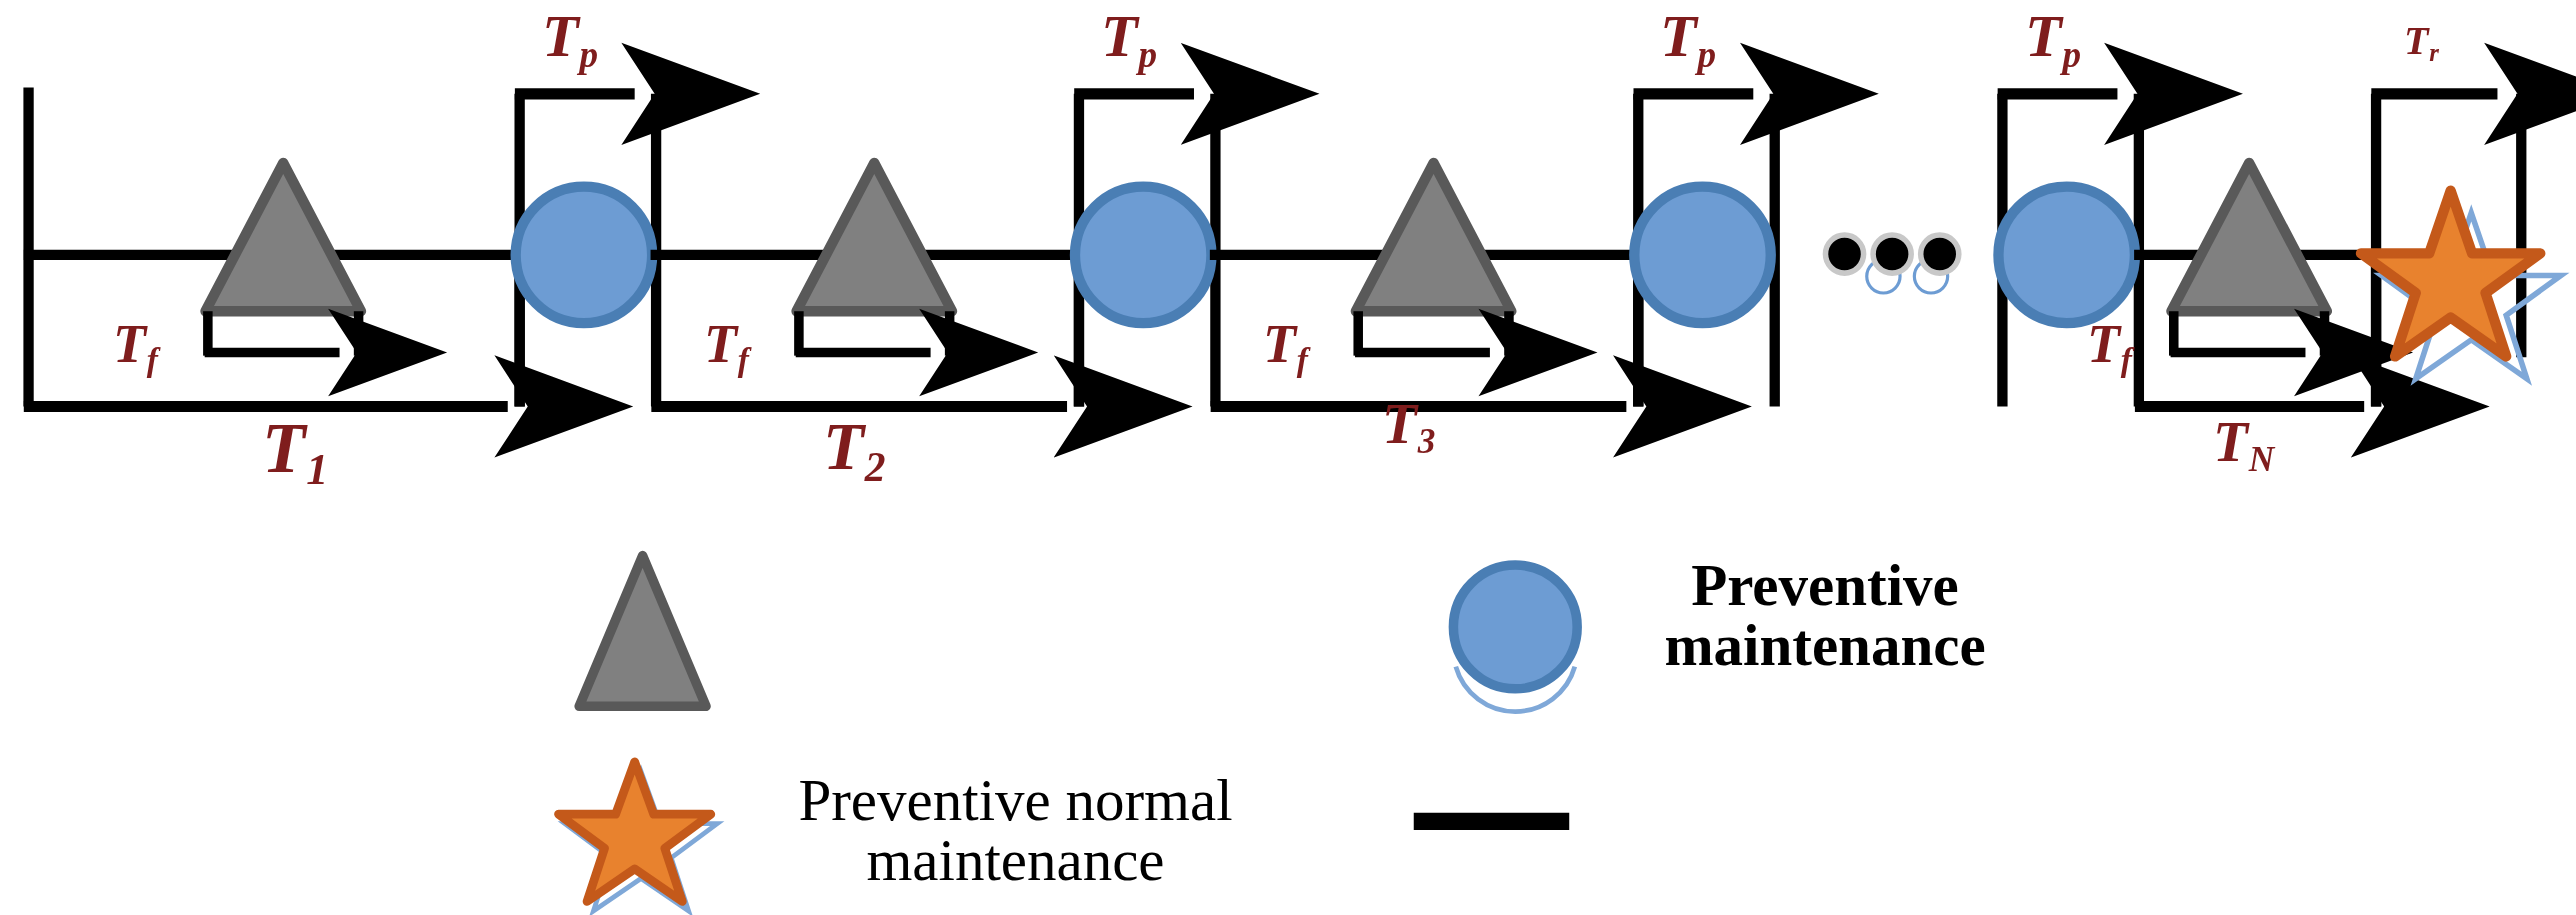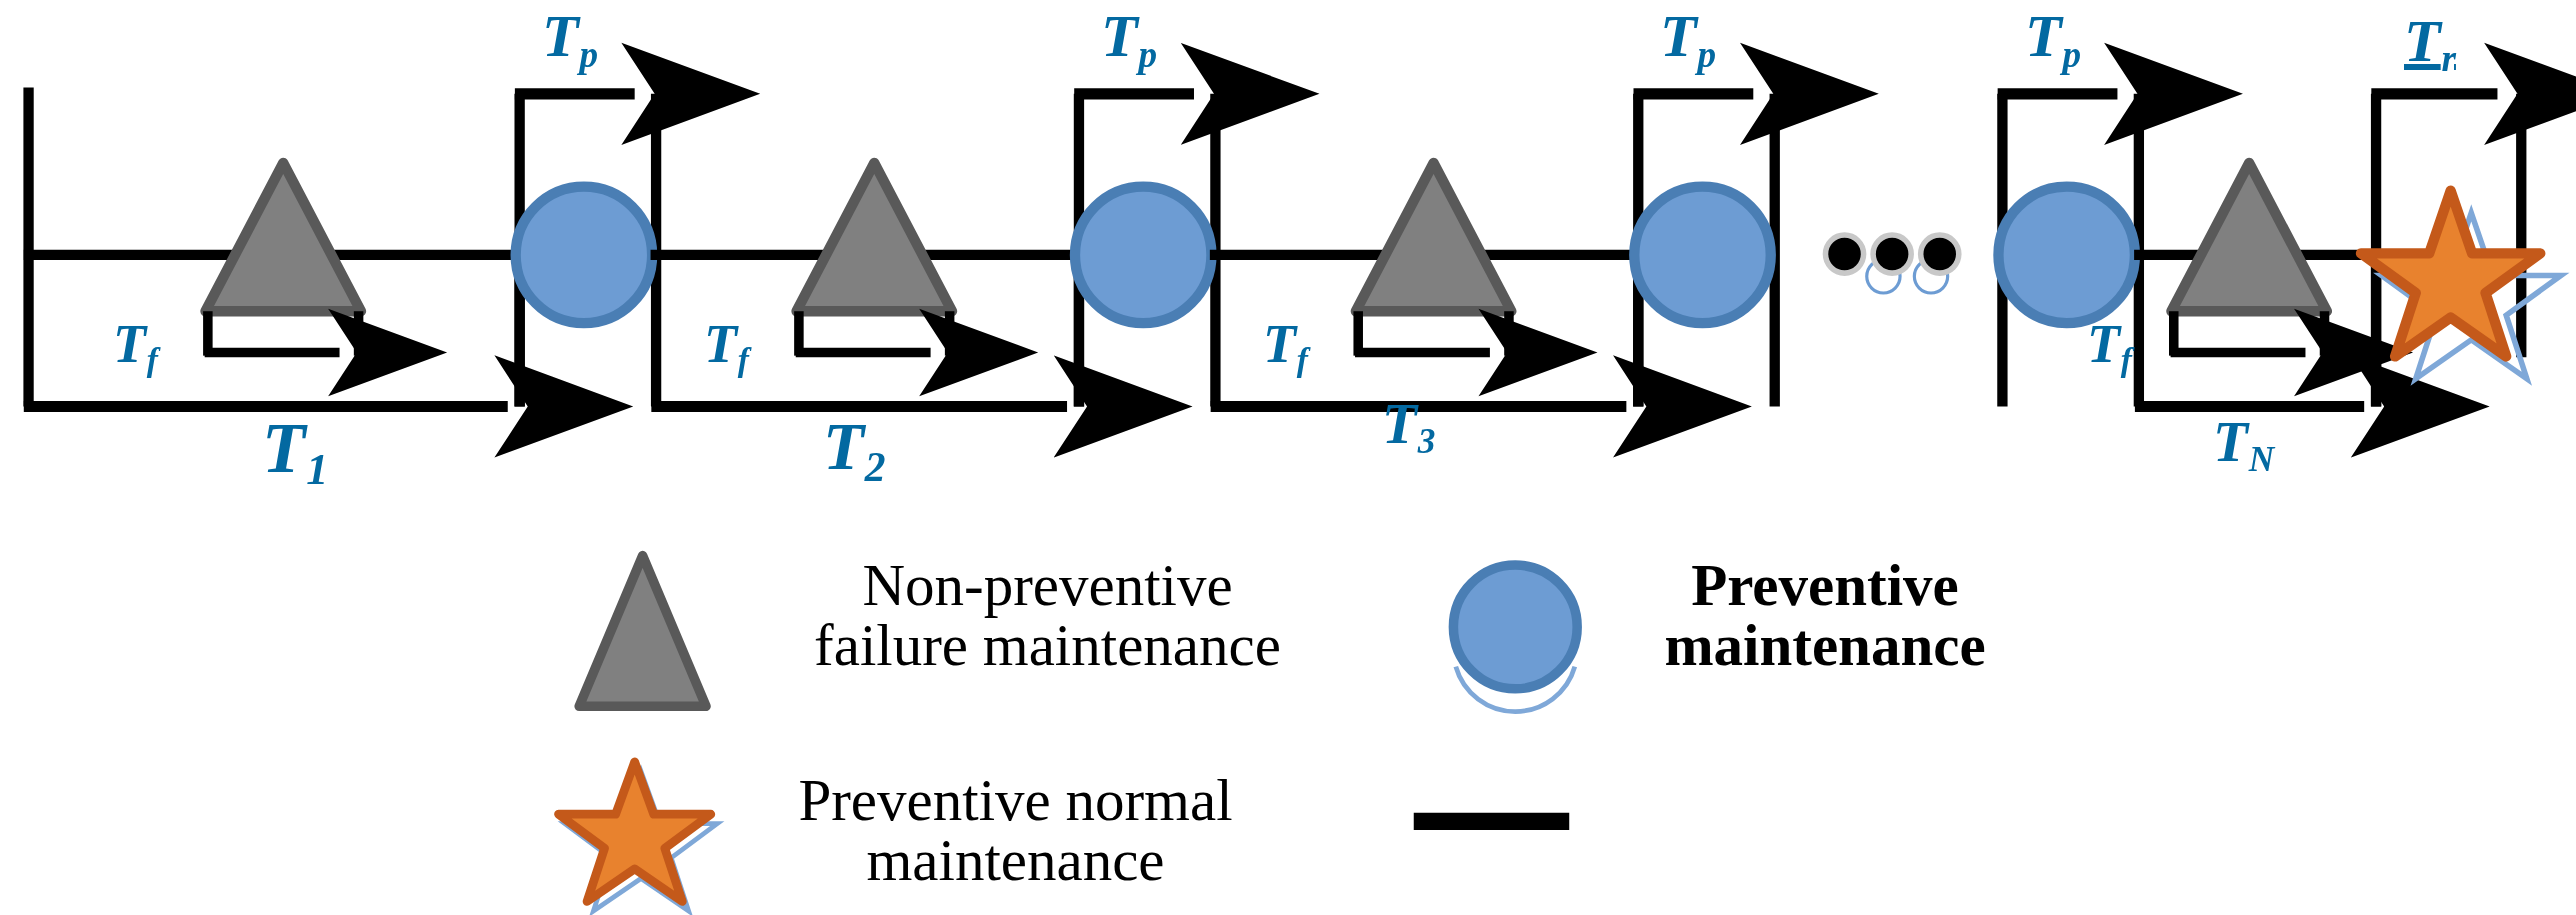--- a/index.html
+++ b/index.html
@@ -1,19 +1,19 @@
 <!DOCTYPE html>
 <html style="font-size:12.7px"><head>
 <meta charset="utf-8">
 <style>
   html,body{margin:0;padding:0;background:#fff;}
   body{font-family:"Liberation Serif",serif;}
   #root{position:relative;width:2576px;height:916px;background:#fff;overflow:hidden;}
   .diagram-svg{position:absolute;left:0;top:0;width:2576px;height:916px;}
-  .mlabel{position:absolute;font-family:"Liberation Serif",serif;font-style:italic;font-weight:bold;color:#0369a1;white-space:nowrap;line-height:1;}
+  .mlabel{position:absolute;font-family:"Liberation Serif",serif;font-style:italic;font-weight:bold;color:#7f1d1d;white-space:nowrap;line-height:1;}
   .mlabel .sub{font-size:.62em;font-style:italic;vertical-align:-.28em;padding-left:0.8px;}
   .legend-text{position:absolute;font-family:"Liberation Serif",serif;color:#000;text-align:center;line-height:1.02;white-space:pre-line;}
 </style>
 </head>
 <body>
 
 <div id="root">
 
   <svg class="diagram-svg" viewBox="0 0 3247 1154">
     <defs>
@@ -120,33 +120,31 @@
       <path d="M800,960 L824,1026 L896,1026 L838,1069 L860,1136 L800,1095 L740,1136 L762,1069 L704,1026 L776,1026 Z" fill="#E8822E" stroke="#C4591A" stroke-width="11" stroke-linejoin="round"></path>
       <line x1="1782" y1="1035" x2="1978" y2="1035" stroke="#000" stroke-width="22"></line>
     </g>
   </svg>
 
   <div class="mlabel" style="left:542px;top:6.3px;font-size:60px;"><span>T</span><span class="sub">p</span></div>
   <div class="mlabel" style="left:1101px;top:6.3px;font-size:60px;"><span>T</span><span class="sub">p</span></div>
   <div class="mlabel" style="left:1660px;top:6.3px;font-size:60px;"><span>T</span><span class="sub">p</span></div>
   <div class="mlabel" style="left:2025px;top:6.3px;font-size:60px;"><span>T</span><span class="sub">p</span></div>
 
-  <div class="mlabel" style="left:2404px;top:11px;font-size:60px;text-decoration:underline;"><span>T</span><span class="sub">r</span></div>
+  <div class="mlabel" style="left:2404px;top:21px;font-size:40px;"><span>T</span><span class="sub">r</span></div>
 
   <div class="mlabel" style="left:113px;top:317px;font-size:54px;"><span>T</span><span class="sub">f</span></div>
   <div class="mlabel" style="left:704px;top:317px;font-size:54px;"><span>T</span><span class="sub">f</span></div>
   <div class="mlabel" style="left:1263px;top:317px;font-size:54px;"><span>T</span><span class="sub">f</span></div>
   <div class="mlabel" style="left:2087px;top:317px;font-size:54px;"><span>T</span><span class="sub">f</span></div>
 
   <div class="mlabel" style="left:262px;top:413px;font-size:71px;"><span>T</span><span class="sub">1</span></div>
   <div class="mlabel" style="left:823px;top:413px;font-size:67px;text-align:right;"><span>T</span><span class="sub">2</span></div>
   <div class="mlabel" style="left:1382px;top:395px;font-size:57px;"><span>T</span><span class="sub">3</span></div>
   <div class="mlabel" style="left:2213px;top:413px;font-size:57px;"><span>T</span><span class="sub">N</span></div>
 
-  <div class="legend-text" style="left:754px;top:555px;width:587px;font-size:59px;">Non-preventive
-failure maintenance</div>
   <div class="legend-text" style="left:1603px;top:555px;width:444px;font-size:59px;font-weight:bold;">Preventive
 maintenance</div>
   <div class="legend-text" style="left:714px;top:770px;width:603px;font-size:59px;">Preventive normal
 maintenance</div>
 
 </div>
 
 
 </body></html>

